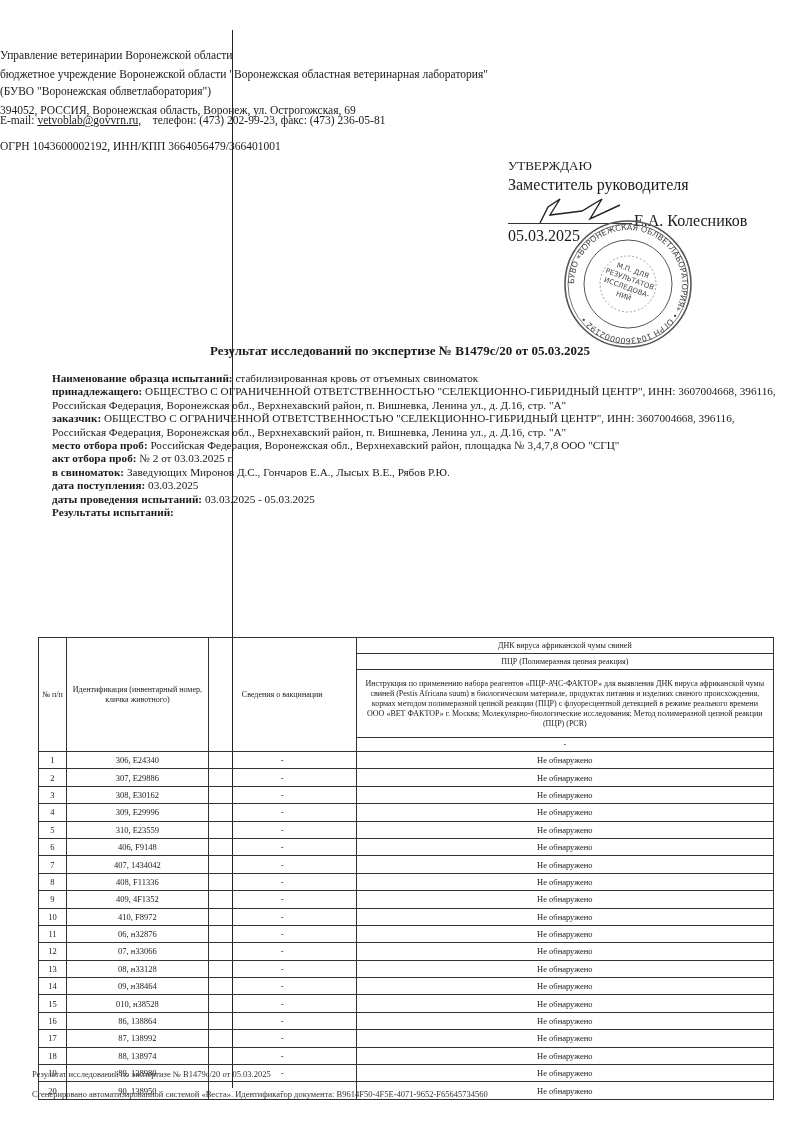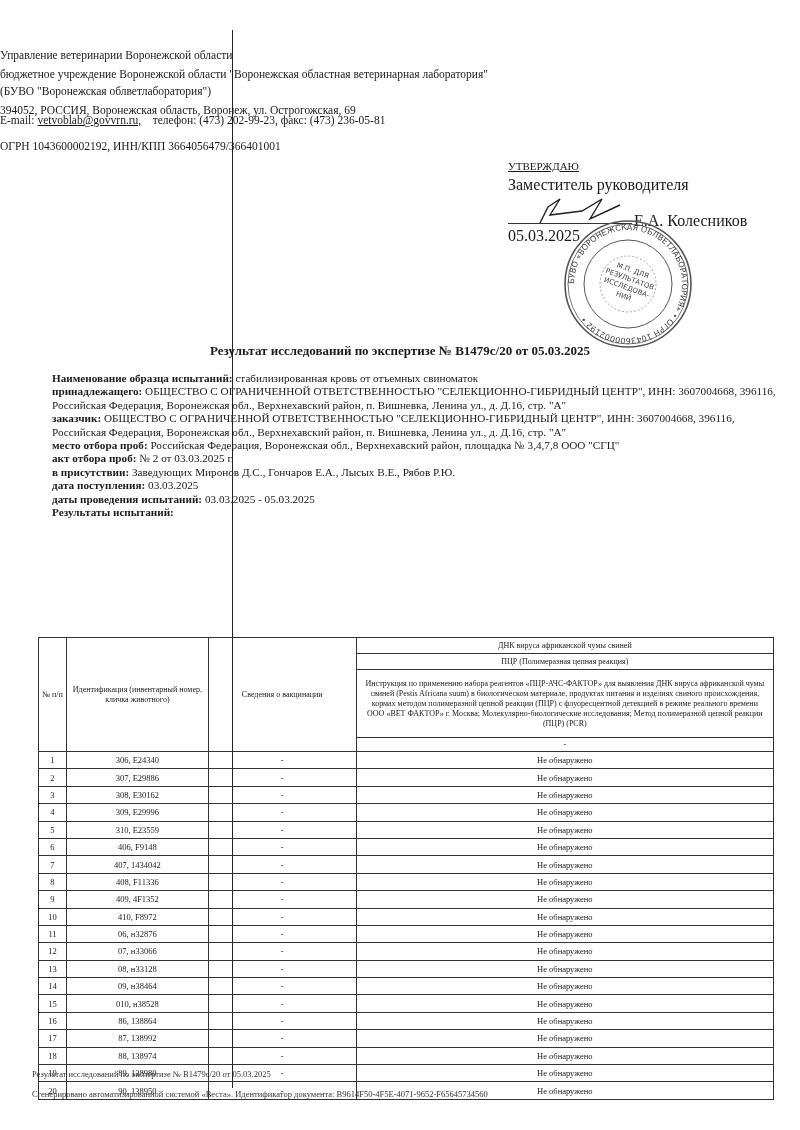--- a/index.html
+++ b/index.html
@@ -41,21 +41,21 @@
 <div class="center-line hdr" style="top:83px;">(БУВО "Воронежская облветлаборатория")</div>
 <div class="center-line hdr" style="top:102px;">394052, РОССИЯ, Воронежская область, Воронеж, ул. Острогожская, 69</div>
 <div class="center-line hdr" style="top:112px;">
   <span>E-mail:</span>
   <span class="email-link">vetvoblab@govvrn.ru,</span>
   &nbsp;&nbsp;
   <span>телефон: (473) 202-99-23, факс: (473) 236-05-81</span>
 </div>
 <div class="center-line hdr" style="top:138px;">ОГРН 1043600002192, ИНН/КПП 3664056479/366401001</div>
 
-<div class="abs approve" style="top:158px; font-size:11px;text-decoration:underline;">УТВЕРЖДАЮ</div>
+<div class="abs approve" style="top:158px; font-size:13px;">УТВЕРЖДАЮ</div>
 <div class="abs approve" style="top:177px;">Заместитель руководителя</div>
 <svg class="abs" style="left:520px; top:193px;" width="110" height="36">
   <path d="M20 30 L28 14 L40 6 L30 22 L62 18 L82 6 L70 26 L100 12" stroke="#222" stroke-width="1.4" fill="none"></path>
 </svg>
 <div class="sig-line"></div>
 <div class="abs approve" style="left:634px; top:213px;">Е.А. Колесников</div>
 <div class="abs approve" style="top:228px;">05.03.2025</div>
 
 <svg class="stamp" viewBox="0 0 132 132">
   <defs>
@@ -77,21 +77,21 @@
 </svg>
 
 <div class="abs title">Результат исследований по экспертизе № В1479с/20 от 05.03.2025</div>
 
 <div class="abs info" style="top:372px;">
   <p class="row"><b>Наименование образца испытаний:</b><span> стабилизированная кровь от отъемных свиноматок</span></p>
   <p class="row"><b>принадлежащего:</b><span> ОБЩЕСТВО С ОГРАНИЧЕННОЙ ОТВЕТСТВЕННОСТЬЮ "СЕЛЕКЦИОННО-ГИБРИДНЫЙ ЦЕНТР", ИНН: 3607004668, 396116, Российская Федерация, Воронежская обл., Верхнехавский район, п. Вишневка, Ленина ул., д. Д.16, стр. "А"</span></p>
   <p class="row"><b>заказчик:</b><span> ОБЩЕСТВО С ОГРАНИЧЕННОЙ ОТВЕТСТВЕННОСТЬЮ "СЕЛЕКЦИОННО-ГИБРИДНЫЙ ЦЕНТР", ИНН: 3607004668, 396116, Российская Федерация, Воронежская обл., Верхнехавский район, п. Вишневка, Ленина ул., д. Д.16, стр. "А"</span></p>
   <p class="row"><b>место отбора проб:</b><span> Российская Федерация, Воронежская обл., Верхнехавский район, площадка № 3,4,7,8 ООО "СГЦ"</span></p>
   <p class="row"><b>акт отбора проб:</b><span> № 2 от 03.03.2025 г.</span></p>
-  <p class="row"><b>в присутствии:</b><span> Заведующих Миронов Д.С., Гончаров Е.А., Лысых В.Е., Рябов Р.Ю.</span></p>
+  <p class="row"><b>в свиноматок:</b><span> Заведующих Миронов Д.С., Гончаров Е.А., Лысых В.Е., Рябов Р.Ю.</span></p>
   <p class="row"><b>дата поступления:</b><span> 03.03.2025</span></p>
   <p class="row"><b>даты проведения испытаний:</b><span> 03.03.2025 - 05.03.2025</span></p>
   <p class="row"><b>Результаты испытаний:</b></p>
 </div>
 
 <table class="results">
   <colgroup>
     <col style="width:28px">
     <col style="width:142px">
     <col style="width:148px">

